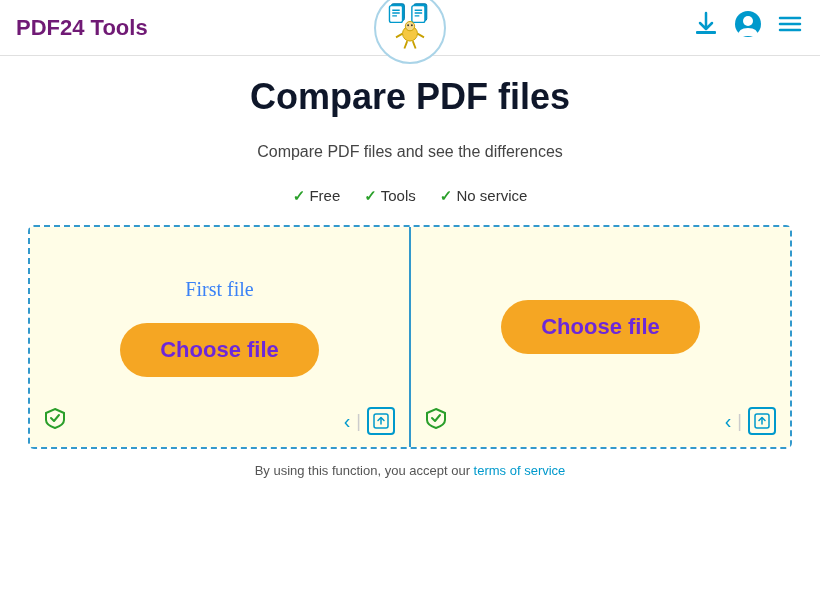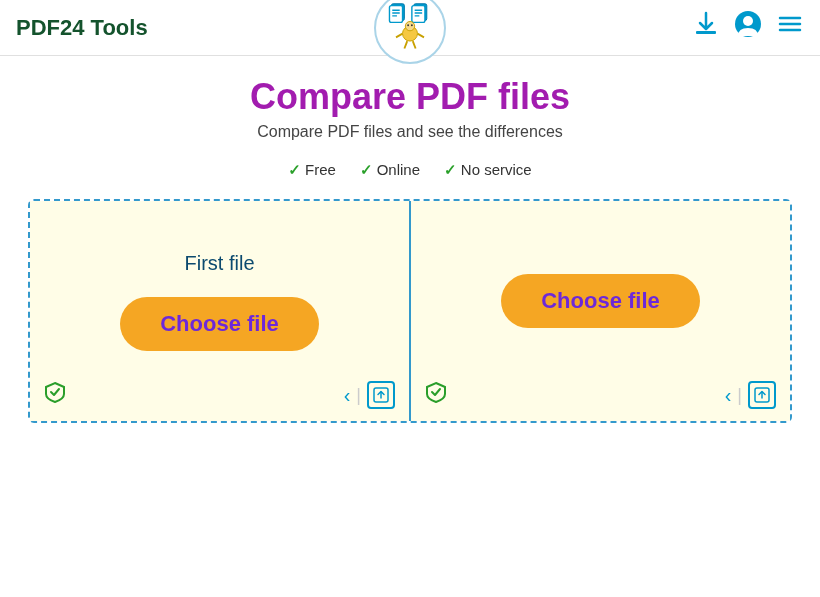--- a/index.html
+++ b/index.html
@@ -15,21 +15,21 @@
     .header {
       display: flex;
       align-items: center;
       justify-content: space-between;
       padding: 10px 16px;
       border-bottom: 1px solid #e0e0e0;
     }
     .header-logo {
       font-size: 22px;
       font-weight: bold;
-      color: #14532d;
+      color: #701a75;
       text-decoration: none;
     }
     .header-center {
       position: absolute;
       left: 50%;
       transform: translateX(-50%);
     }
     .logo-circle {
       width: 72px;
       height: 72px;
@@ -53,27 +53,27 @@
     }
 
     
     .main {
       padding: 20px 20px 10px;
       text-align: center;
     }
     .page-title {
       font-size: 36px;
       font-weight: bold;
-      color: #a21caf;
-      margin-bottom: 5px;
+      color: #0f172a;
+      margin-bottom: 25px;
     }
     .page-subtitle {
       font-size: 16px;
       color: #444;
-      margin-bottom: 20px;
+      margin-bottom: 26px;
     }
     .features {
       display: flex;
       justify-content: center;
       gap: 24px;
       margin-bottom: 20px;
       font-size: 15px;
     }
     .feature-item {
       color: #333;
@@ -107,22 +107,23 @@
       align-items: center;
       justify-content: center;
       min-height: 220px;
     }
     .file-panel:first-child {
       border-right: 2px solid #3399cc;
     }
 
     .file-label {
       font-size: 20px;
-      color: #0c4a6e;
+      color: #3b82f6;
       margin-bottom: 22px;
+      font-family: Liberation Serif, serif;
     }
 
     .choose-btn {
       background: #f5a623;
       color: #6d28d9;
       border: none;
       border-radius: 30px;
       padding: 14px 40px;
       font-size: 22px;
       font-weight: bold;
@@ -253,21 +254,21 @@
 <div class="main">
   <h1 class="page-title">Compare PDF files</h1>
   <p class="page-subtitle">Compare PDF files and see the differences</p>
   <div class="features">
     <span class="feature-item">
       <span class="feature-check">✓</span>
       <span>Free</span>
     </span>
     <span class="feature-item">
       <span class="feature-check">✓</span>
-      <span>Online</span>
+      <span>Tools</span>
     </span>
     <span class="feature-item">
       <span class="feature-check">✓</span>
       <span>No service</span>
     </span>
   </div>
 
   <div class="drop-zone-outer">
     <div class="drop-zone-inner">
 
@@ -314,13 +315,17 @@
                 <path d="M6 8.5 L9 5.5 L12 8.5" stroke="#0099cc" stroke-width="1.5" fill="none" stroke-linecap="round" stroke-linejoin="round"></path>
               </svg>
             </span>
           </div>
         </div>
       </div>
 
     </div>
   </div>
 
+  <div class="footer-note">
+    <span>By using this function, you accept our</span>
+    <a href="#">terms of service</a>
+  </div>
 </div>
 
 </body></html>

